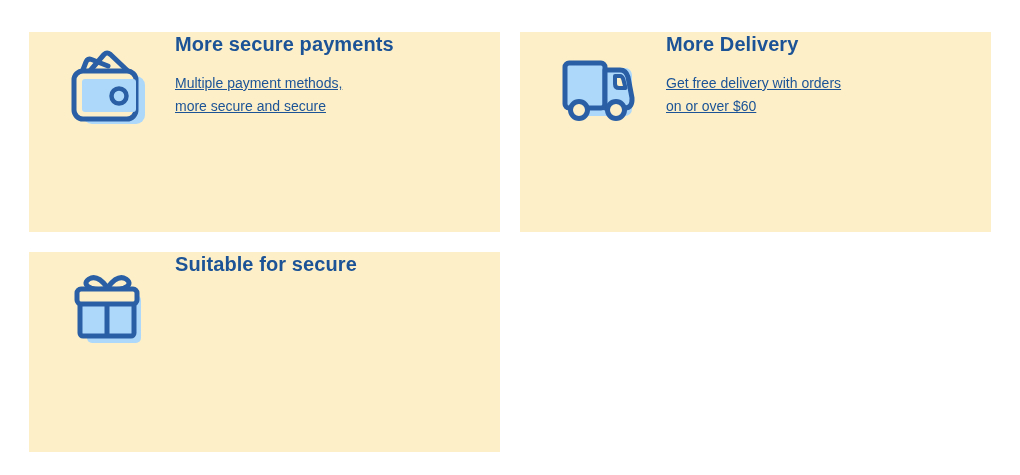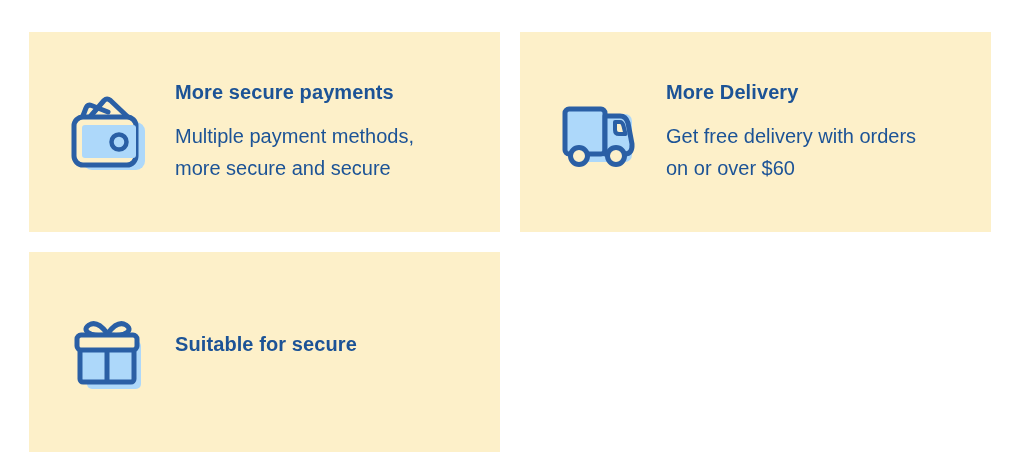--- a/index.html
+++ b/index.html
@@ -23,21 +23,21 @@
     display: grid;
     grid-template-columns: 471px 471px;
     grid-template-rows: 200px 200px;
     column-gap: 20px;
     row-gap: 20px;
   }
   .benefit-card {
     background: #FDF0C9;
     position: relative;
     display: flex;
-    align-items: center;
+    align-items: flex-start;
     box-sizing: border-box;
     padding: 0 0 0 26px;
   }
   .card-icon {
     width: 108px;
     min-width: 108px;
     height: 108px;
     display: flex;
     align-items: center;
     justify-content: center;
@@ -54,26 +54,27 @@
   .card-title {
     font-size: 20px;
     font-weight: bold;
     color: #1C5396;
     line-height: 1.2;
     letter-spacing: 0.1px;
     margin: 0 0 16px 0;
     white-space: nowrap;
   }
   .card-desc {
-    font-size: 20px;
+    font-size: 14px;
     font-weight: normal;
     color: #1C5396;
     line-height: 1.62;
     margin: 0;
     white-space: pre-line;
+    text-decoration: underline;
   }
 </style>
 </head>
 <body>
 
 <div class="benefits-grid">
 
   <div class="benefit-card">
     <div class="card-icon">
       <svg width="96" height="96" viewBox="0 0 96 96" aria-hidden="true">

